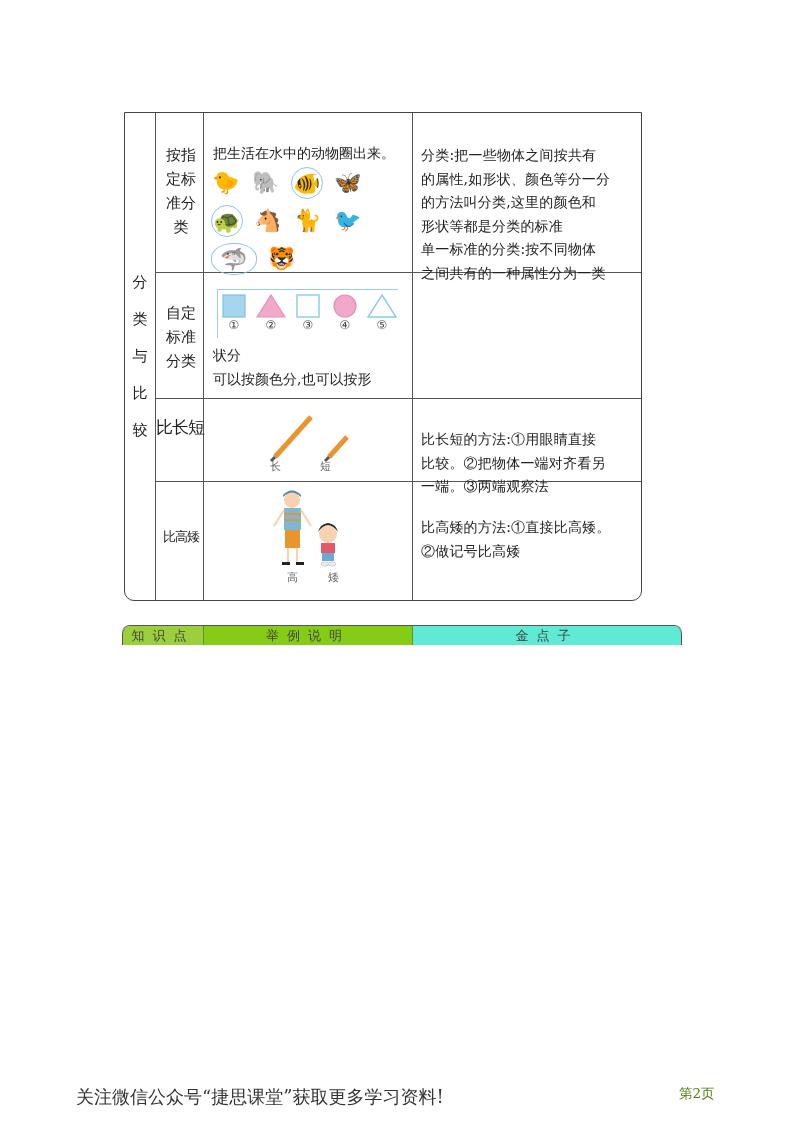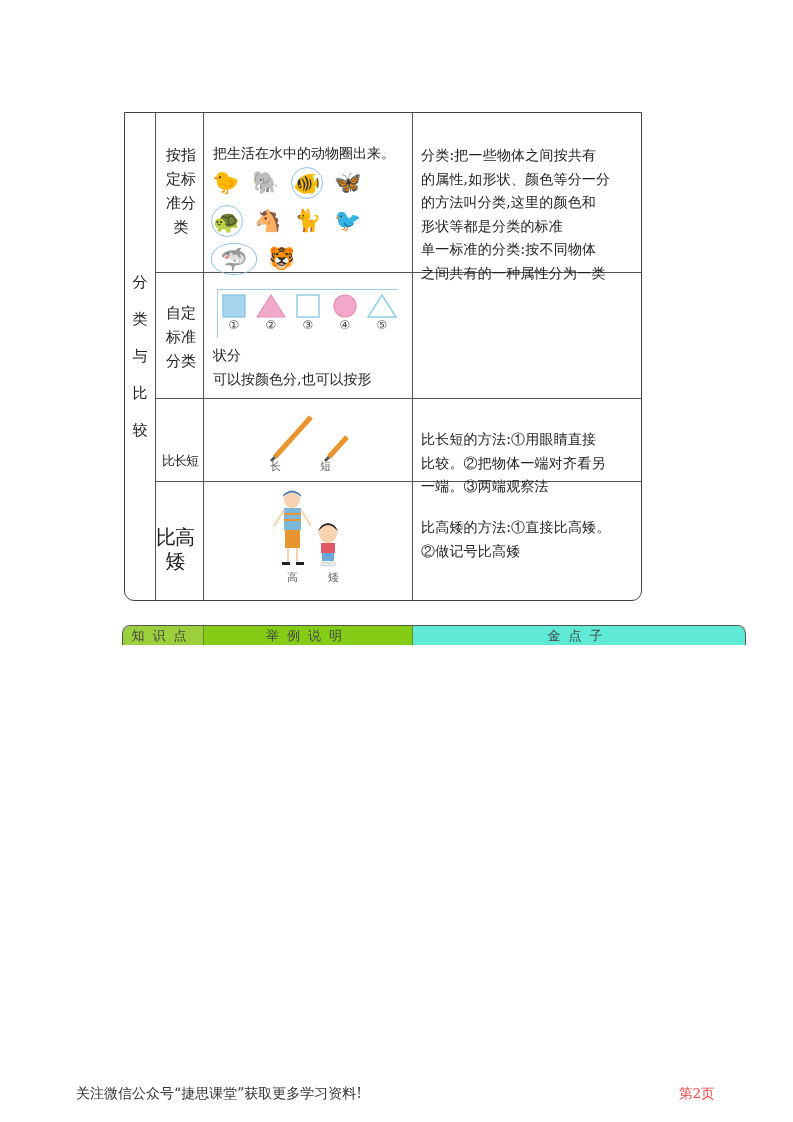--- a/index.html
+++ b/index.html
@@ -13,24 +13,24 @@
   .cat span { display:block; margin:9px 0; }
   .sub { position:absolute; font-size:15px; line-height:24px; text-align:center; }
   .ex { position:absolute; font-size:14px; line-height:24px; }
   .tip { position:absolute; left:296px; width:214px; font-size:14px; line-height:23.5px; letter-spacing:0.2px;margin-top:23px; }
   .animals { position:absolute; display:flex; flex-wrap:wrap; gap:6px 10px; width:190px; }
   .animal { width:30px; height:30px; display:flex; align-items:center; justify-content:center; font-size:22px; }
   .circled { border:1.5px solid #8fc4e2; border-radius:50%; }
   .shapes-box { position:absolute; border-top:1.5px solid #9ccce6; border-left:1.5px solid #9ccce6; width:180px; height:48px; }
   .shape-row { position:absolute; display:flex; gap:11px; }
   .shape-cell { width:26px; display:flex; flex-direction:column; align-items:center; font-size:12px; color:#444; }
-  .hdr { position:absolute; left:122px; top:625px; width:624px; height:19px; display:flex; border-top:1.5px solid #555; border-radius:8px 8px 0 0; overflow:hidden; font-size:13px; color:#444; letter-spacing:8px; }
+  .hdr { position:absolute; left:122px; top:625px; width:560px; height:19px; display:flex; border-top:1.5px solid #555; border-radius:8px 8px 0 0; overflow:hidden; font-size:13px; color:#444; letter-spacing:8px; }
   .hdr div { display:flex; align-items:center; justify-content:center; }
-  .footer-left { position:absolute; left:76px; top:1085px; font-size:14px; color:#333; }
-  .footer-right { position:absolute; left:679px; top:1085px; font-size:13.5px; color:#ef4444; }
+  .footer-left { position:absolute; left:76px; top:1085px; font-size:18px; color:#333; }
+  .footer-right { position:absolute; left:679px; top:1085px; font-size:13.5px; color:#4d7c0f; }
 </style>
 </head>
 <body>
 
 <div class="tbl">
 
   <div class="col-line" style="left:30px;"></div>
   <div class="col-line" style="left:78px;"></div>
   <div class="col-line" style="left:287px;"></div>
 
@@ -110,40 +110,40 @@
           <polygon points="15,1 29,23 1,23" fill="#ffffff" stroke="#8ccbe6" stroke-width="1.4"></polygon>
         </svg>
       <span>⑤</span>
     </div>
   </div>
   <div class="ex" style="left:88px; top:230px; width:200px;">
     <div>状分</div>
     <div>可以按颜色分,也可以按形</div>
   </div>
 
-  <div class="sub" style="left:31px; top:336px; width:48px; font-size:13px; letter-spacing:-1px;">比长短</div>
+  <div class="sub" style="left:31px; top:304px; width:48px; font-size:17px; letter-spacing:-1px;font-family:Liberation Mono, monospace;">比长短</div>
   <svg style="position:absolute; left:142px; top:300px;" width="100" height="50">
     <g>
       <line x1="8" y1="44" x2="44" y2="4" stroke="#e8952f" stroke-width="5" stroke-linecap="butt"></line>
       <line x1="8" y1="44" x2="4" y2="48" stroke="#555" stroke-width="3"></line>
     </g>
     <g>
       <line x1="62" y1="44" x2="80" y2="24" stroke="#e8952f" stroke-width="5"></line>
       <line x1="62" y1="44" x2="58" y2="48" stroke="#555" stroke-width="3"></line>
     </g>
   </svg>
   <div class="ex" style="left:145px; top:342px; font-size:11px; color:#666;">长</div>
   <div class="ex" style="left:195px; top:342px; font-size:11px; color:#666;">短</div>
   <div class="tip" style="top:292px;">
     <div>比长短的方法:①用眼睛直接</div>
     <div>比较。②把物体一端对齐看另</div>
     <div>一端。③两端观察法</div>
   </div>
 
-  <div class="sub" style="left:26px; top:412px; width:48px; font-size:20px; letter-spacing:-1px;">比高矮</div>
+  <div class="sub" style="left:32px; top:412px; width:48px; font-size:13px; letter-spacing:-1px;">比高矮</div>
   <svg style="position:absolute; left:145px; top:375px;" width="80" height="88">
     <g>
       <circle cx="22" cy="12" r="8" fill="#f6d2b0"></circle>
       <path d="M13 9 Q22 0 31 9 L31 7 Q22 -2 13 7 Z" fill="#4a7fb0"></path>
       <rect x="14" y="20" width="17" height="22" fill="#7bb8d8"></rect>
       <line x1="14" y1="26" x2="31" y2="26" stroke="#e8952f" stroke-width="2"></line>
       <line x1="14" y1="32" x2="31" y2="32" stroke="#e8952f" stroke-width="2"></line>
       <line x1="14" y1="22" x2="4" y2="38" stroke="#f6d2b0" stroke-width="2"></line>
       <line x1="31" y1="22" x2="41" y2="38" stroke="#f6d2b0" stroke-width="2"></line>
       <rect x="15" y="42" width="15" height="18" fill="#e8952f"></rect>

